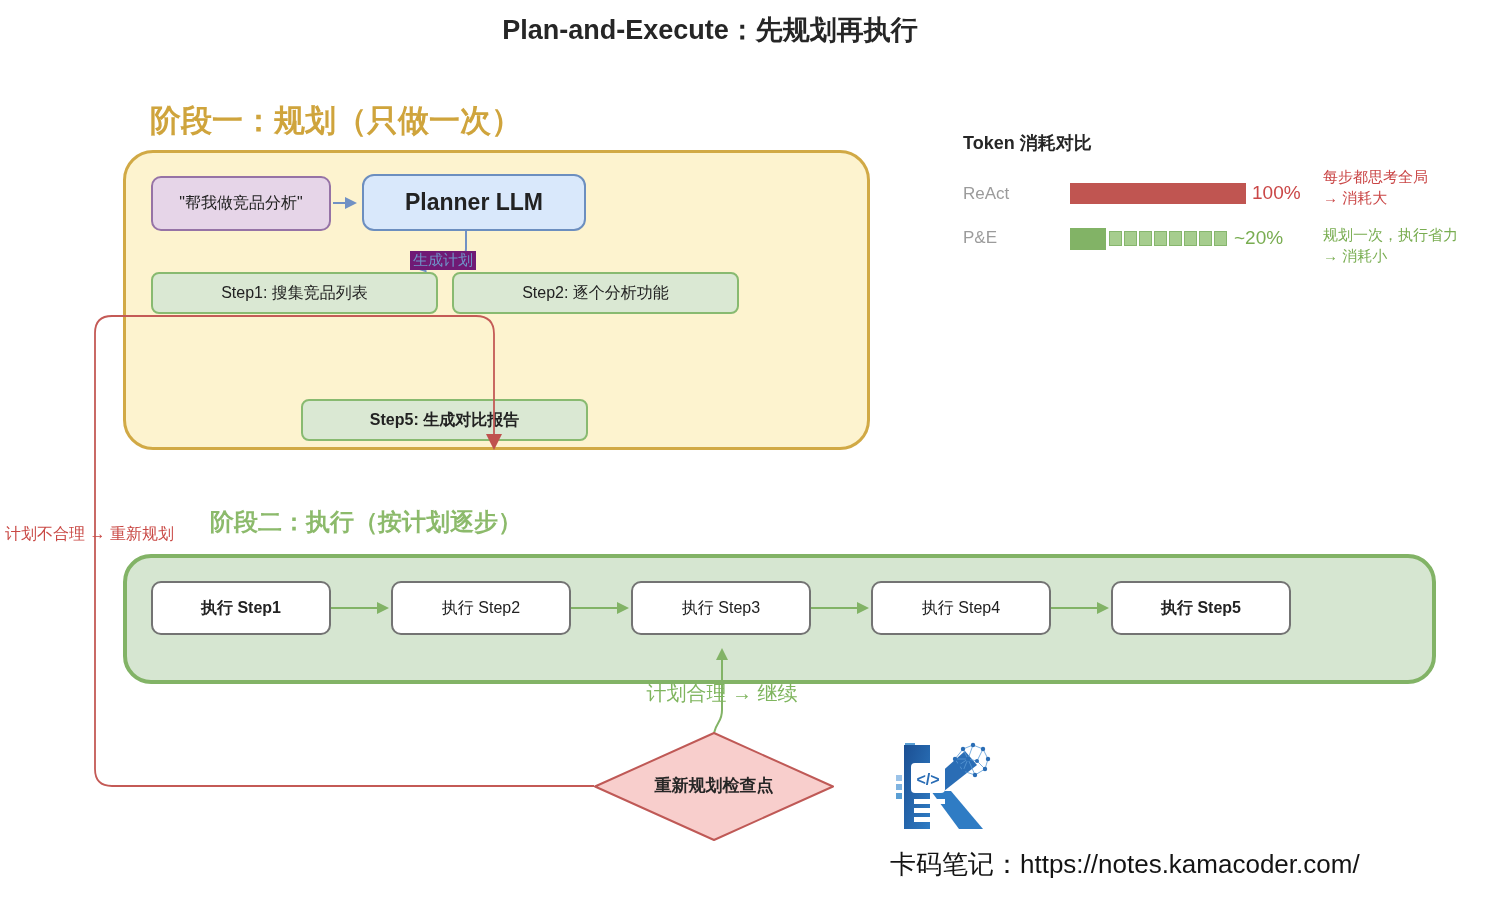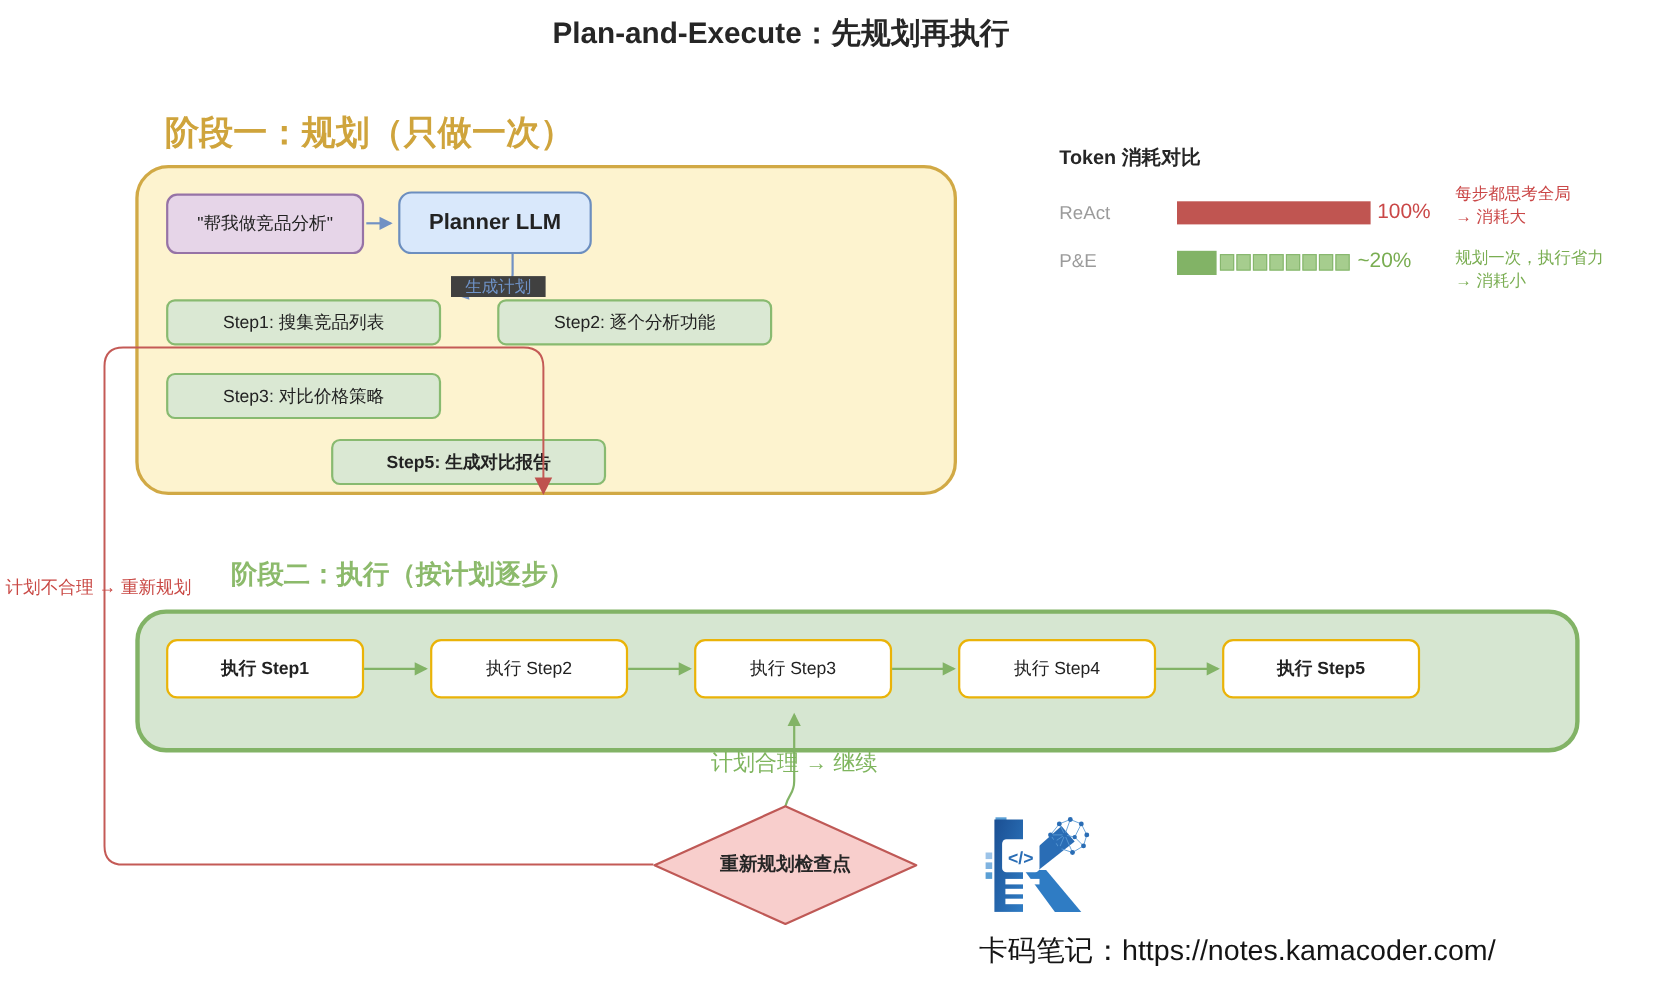--- a/index.html
+++ b/index.html
@@ -7,25 +7,25 @@
           font-family:"Liberation Sans","DejaVu Sans",sans-serif;color:#222;}
   .abs{position:absolute;}
   .title{top:12px;left:710px;transform:translateX(-50%);font-size:27px;font-weight:bold;color:#262626;white-space:nowrap;}
   .p1-header{left:150px;top:100px;font-size:31px;font-weight:bold;color:#cfa43c;white-space:nowrap;}
   .p2-header{left:210px;top:506px;font-size:24px;font-weight:bold;color:#8cba6b;white-space:nowrap;}
   .container{border-radius:30px;box-sizing:border-box;}
   .p1-container{left:123px;top:150px;width:747px;height:300px;background:#fdf3cf;border:3px solid #d1a945;}
   .p2-container{left:123px;top:554px;width:1305px;height:122px;background:#d6e6d1;border:4px solid #82b366;border-radius:28px;}
   .box{display:flex;align-items:center;justify-content:center;box-sizing:border-box;text-align:center;z-index:1;}
   .purple{left:151px;top:176px;width:180px;height:55px;background:#e6d5e8;border:2px solid #9673a6;border-radius:10px;font-size:16px;}
-  .bluebox{left:362px;top:174px;width:176px;height:57px;background:#d9e8fb;border:2px solid #6c8ebf;border-radius:12px;font-size:20px;font-weight:bold;}
-  .pstep{width:250px;height:42px;background:#dae8d3;border:2px solid #88ba70;border-radius:8px;font-size:16px;}
-  .exec{width:180px;height:54px;top:581px;background:#ffffff;border:2px solid #eab308;border-radius:10px;font-size:16px;}
+  .bluebox{left:362px;top:174px;width:224px;height:57px;background:#d9e8fb;border:2px solid #6c8ebf;border-radius:12px;font-size:23px;font-weight:bold;}
+  .pstep{width:287px;height:42px;background:#dae8d3;border:2px solid #88ba70;border-radius:8px;font-size:16px;}
+  .exec{width:180px;height:54px;top:581px;background:#ffffff;border:2px solid #737373;border-radius:10px;font-size:16px;}
   .bold{font-weight:bold;}
-  .plan-label{left:410px;top:251px;font-size:15px;color:#6f93c8;background:#404040;padding:0 13px;z-index:6;white-space:nowrap;}
+  .plan-label{left:410px;top:251px;font-size:15px;color:#6f93c8;background:#701a75;padding:0 3px;z-index:6;white-space:nowrap;}
   .tk-title{left:963px;top:131px;font-size:18px;font-weight:bold;color:#262626;white-space:nowrap;text-align:center;}
   .tk-label{font-size:17px;color:#9b9b9b;white-space:nowrap;}
   .bar{z-index:1;}
   .react-bar{left:1070px;top:183px;width:176px;height:21px;background:#c05551;}
   .pe-bar{left:1070px;top:228px;width:36px;height:22px;background:#82b366;}
   .pe-cell{top:231px;width:13px;height:15px;background:#a6cd8e;border:1px solid #86b66d;box-sizing:border-box;}
   .tk-value-red{left:1252px;top:182px;font-size:19px;color:#ca4747;white-space:nowrap;}
   .tk-value-green{left:1234px;top:227px;font-size:19px;color:#79ad51;white-space:nowrap;}
   .tk-note{font-size:15px;line-height:21px;white-space:nowrap;}
   .note-red{left:1323px;top:166px;color:#ca4747;}
@@ -45,21 +45,20 @@
   <div class="abs title">Plan-and-Execute：先规划再执行</div>
 
   <div class="abs p1-header">阶段一：规划（只做一次）</div>
   <div class="abs container p1-container"></div>
   <div class="abs box purple" style="z-index:1">"帮我做竞品分析"</div>
   <div class="abs box bluebox">Planner LLM</div>
   <div class="abs plan-label">生成计划</div>
 
   <div class="abs box pstep" style="left:151px;top:272px;">Step1: 搜集竞品列表</div>
   <div class="abs box pstep" style="left:452px;top:272px;">Step2: 逐个分析功能</div>
-  <div class="abs box pstep" style="left:151px;top:339px;">Step3: 对比价格策略</div>
   <div class="abs box pstep bold" style="left:301px;top:399px;">Step5: 生成对比报告</div>
 
   <div class="abs tk-title">Token 消耗对比</div>
   <div class="abs tk-label" style="left:963px;top:184px;">ReAct</div>
   <div class="abs bar react-bar"></div>
   <div class="abs tk-value-red">100%</div>
   <div class="abs tk-note note-red">
     <div>每步都思考全局</div>
     <div>→ 消耗大</div>
   </div>

